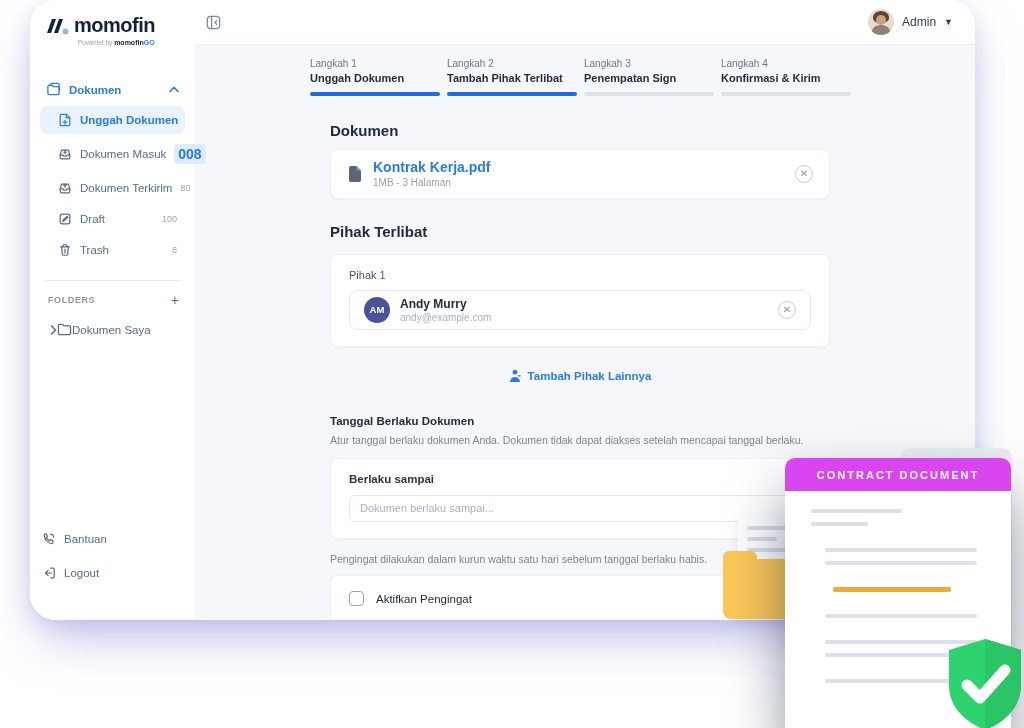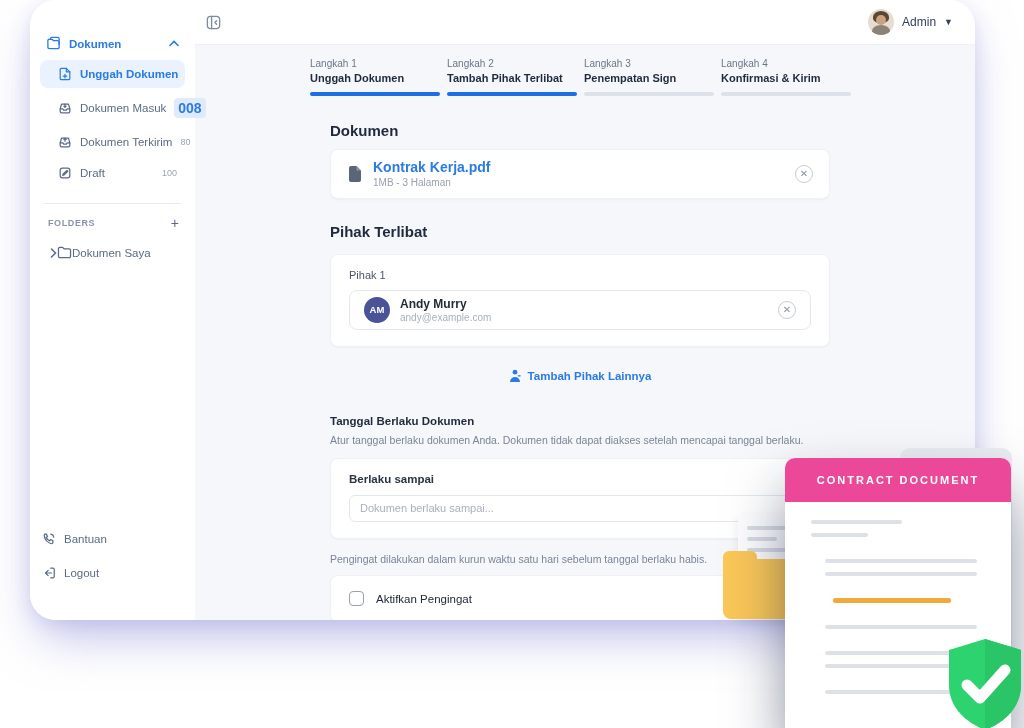--- a/index.html
+++ b/index.html
@@ -109,21 +109,21 @@
        box-shadow:0 4px 10px rgba(30,40,90,.08); padding:12px 9px; }
   .paper .ln { height:4px; border-radius:2px; background:#D7DCE3; margin-bottom:7px; }
   .paper .ln.w1{width:42px;} .paper .ln.w2{width:30px;} .paper .ln.w3{width:46px;} .paper .ln.w4{width:36px;} .paper .ln.w5{width:26px;}
   .gray-pill { left:799px; top:553px; width:15px; height:45px; background:#E2E7EE; border-radius:8px; }
   .folder { left:723px; top:551px; width:78px; height:68px; }
   .folder .tab { position:absolute; left:0; top:0; width:34px; height:16px; background:#FAC758; border-radius:6px 6px 0 0; }
   .folder .body { position:absolute; left:0; top:8px; width:78px; height:60px; background:#FAC758; border-radius:6px 8px 8px 8px; }
 
   .contract-card { left:785px; top:458px; width:226px; height:282px; background:#fff; border-radius:10px;
        box-shadow:0 30px 60px -5px rgba(15,25,60,.55); overflow:hidden; }
-  .contract-head { height:44px; background:#ec4899; color:#fff; display:flex; align-items:center;
+  .contract-head { height:33px; background:#d946ef; color:#fff; display:flex; align-items:center;
        justify-content:center; font-size:11px; font-weight:bold; letter-spacing:2px; }
   .contract-body { padding:18px 26px 0 26px; }
   .c-ln { height:4px; border-radius:2px; background:#DDE1E7; }
   .c-ln.short1 { width:91px; margin-top:0; }
   .c-ln.short2 { width:57px; margin-top:9px; }
   .c-ln.long { width:152px; margin-left:14px; margin-top:12px; }
   .c-ln.orange { width:118px; height:5px; margin:22px 0 0 22px; background:#F2A93B; }
   .c-gap-lg { margin-top:22px !important; }
 
   .shield { left:945px; top:637px; width:80px; height:95px; }
@@ -131,20 +131,34 @@
   [data-interactable="true"] { cursor:pointer; }
 </style>
 </head>
 <body>
 
 <div class="stage" data-interactable="false">
 
   <div class="window" data-interactable="false">
 
     <div class="sidebar" data-interactable="false">
+      <div class="logo-wrap" data-interactable="false">
+        <div class="logo-row">
+          <svg class="ic" data-interactable="false" width="26" height="20" viewBox="0 0 26 20">
+            <path d="M3 16 L8 2 L12 2 L7 16 Z" fill="#13223C"></path>
+            <path d="M10 16 L15 2 L19 2 L14 16 Z" fill="#13223C"></path>
+            <circle cx="21.5" cy="14.5" r="3" fill="#9DB6D8"></circle>
+          </svg>
+          <span class="logo-name" data-interactable="false">momofin</span>
+        </div>
+        <div class="powered" data-interactable="false">
+          <span>Powered by</span>
+          <b>momofin</b><span class="go">GO</span>
+        </div>
+      </div>
 
       <div class="nav" data-interactable="false">
         <div class="nav-group-head" data-interactable="true">
           <svg class="ic" data-interactable="false" width="15" height="15" viewBox="0 0 16 16" fill="none" stroke="#2B7BE4" stroke-width="1.4" stroke-linecap="round" stroke-linejoin="round">
             <path d="M2 5.5 V12 a1.5 1.5 0 0 0 1.5 1.5 h9 A1.5 1.5 0 0 0 14 12 V6.5 A1.5 1.5 0 0 0 12.5 5 H8 L6.5 3.5 H3.5 A1.5 1.5 0 0 0 2 5.5 Z"></path>
             <path d="M5 3 V2.5 A1 1 0 0 1 6 1.5 h6.5 A1.5 1.5 0 0 1 14 3 V9"></path>
           </svg>
           <span class="lbl" data-interactable="false">Dokumen</span>
           <span class="spacer"></span>
           <svg class="ic" data-interactable="false" width="10" height="7" viewBox="0 0 10 7" fill="none" stroke="#2B7BE4" stroke-width="1.6" stroke-linecap="round">
@@ -183,20 +197,29 @@
 
         <div class="nav-item" data-interactable="true">
           <svg class="ic" data-interactable="false" width="14" height="14" viewBox="0 0 16 16" fill="none" stroke="#5B6B85" stroke-width="1.4" stroke-linecap="round" stroke-linejoin="round">
             <rect x="2.5" y="2.5" width="11" height="11" rx="2.5"></rect>
             <path d="M10.2 5 l1 1 L7 10.2 l-1.6 .5 .5 -1.6 Z"></path>
           </svg>
           <span class="lbl" data-interactable="false">Draft</span>
           <span class="count" data-interactable="false">100</span>
         </div>
 
+        <div class="nav-item" data-interactable="true">
+          <svg class="ic" data-interactable="false" width="14" height="14" viewBox="0 0 16 16" fill="none" stroke="#5B6B85" stroke-width="1.4" stroke-linecap="round" stroke-linejoin="round">
+            <path d="M3 4.5 h10 M6 4.5 V3 a1 1 0 0 1 1-1 h2 a1 1 0 0 1 1 1 v1.5"></path>
+            <path d="M4.2 4.5 L5 13 a1.3 1.3 0 0 0 1.3 1 h3.4 A1.3 1.3 0 0 0 11 13 l.8-8.5"></path>
+            <path d="M8 7 v4.5"></path>
+          </svg>
+          <span class="lbl" data-interactable="false">Trash</span>
+          <span class="count" data-interactable="false">8</span>
+        </div>
 
         <div class="side-divider" data-interactable="false"></div>
 
         <div class="folders-head" data-interactable="false">
           <span class="folders-label" data-interactable="false">FOLDERS</span>
           <span class="plus-btn" data-interactable="true">+</span>
         </div>
 
         <div class="folder-row" data-interactable="true">
           <svg class="ic" data-interactable="false" width="7" height="10" viewBox="0 0 7 10" fill="none" stroke="#5B6B85" stroke-width="1.5" stroke-linecap="round">

